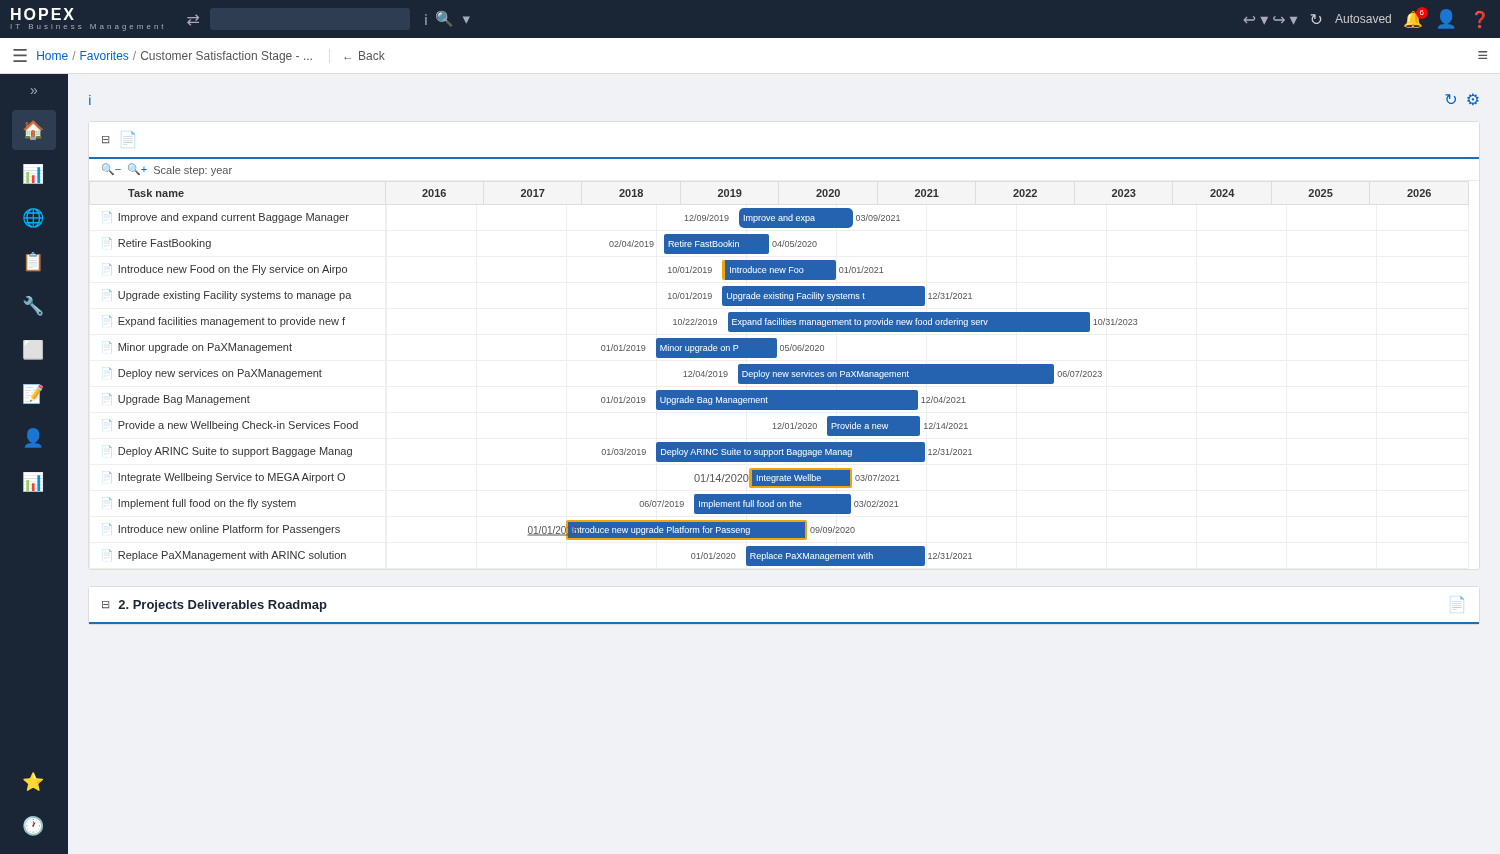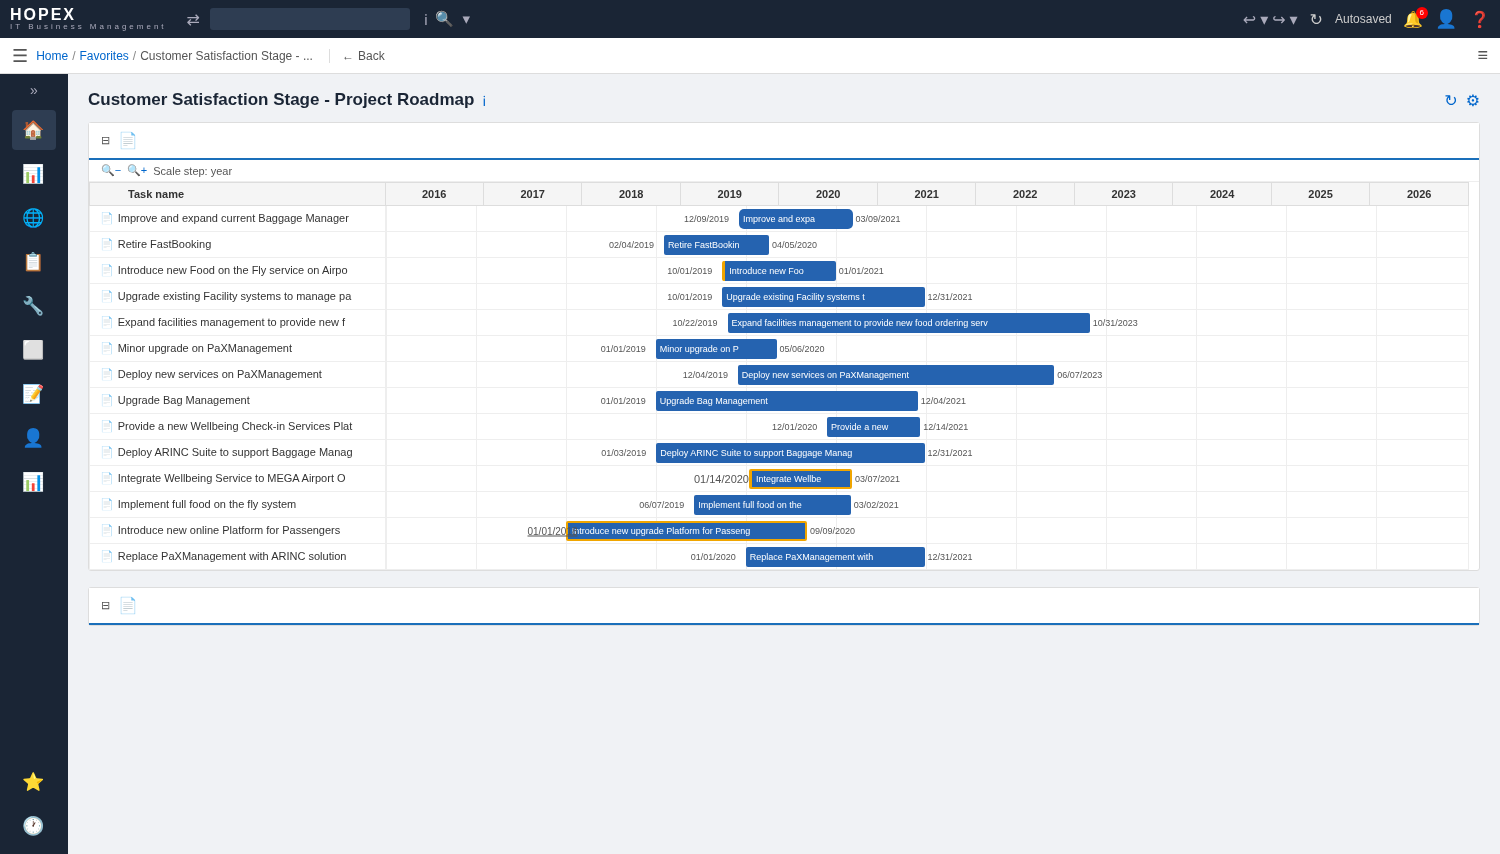--- a/index.html
+++ b/index.html
@@ -140,21 +140,20 @@
     <div class="sidebar-item">📊</div>
     <div class="sidebar-bottom">
       <div class="sidebar-item">⭐</div>
       <div class="sidebar-item">🕐</div>
     </div>
   </div>
 
   <div class="content">
 
     <div class="page-title-row">
-      <span class="page-title">Customer Satisfaction Stage - Project Roadmap</span>
       <span class="info-icon">ℹ</span>
       <div class="refresh-icons">
         <span>↻</span>
         <span>⚙</span>
       </div>
     </div>
 
     <div class="section">
       <div class="section-header">
         <span class="section-collapse">⊟</span>
@@ -370,21 +369,21 @@
                   <div style="position:absolute;left:900px;top:0;bottom:0;width:1px;background:#eee;"></div>
                   <div style="position:absolute;left:990px;top:0;bottom:0;width:1px;background:#eee;"></div>
     <div style="position:absolute;left:270.24657534246575px;top:3px;height:20px;width:262.10958904109594px;background:#2563b0;color:#fff;font-size:9px;border-radius:2px;display:flex;align-items:center;padding:0 4px;overflow:hidden;white-space:nowrap;">
       Upgrade Bag Management
     </div>
     <div style="position:absolute;left:215.24657534246575px;top:50%;transform:translateY(-50%);font-size:9px;color:#555;white-space:nowrap;">01/01/2019</div>
     <div style="position:absolute;left:535.3561643835617px;top:50%;transform:translateY(-50%);font-size:9px;color:#555;white-space:nowrap;">12/04/2021</div>
   </td>
               </tr>
               <tr>
-                <td style="white-space: nowrap; overflow: hidden; text-overflow: ellipsis; padding: 3px 4px 3px 10px; font-size: 11px;"><span style="color:#777; margin-right:4px;">📄</span><span>Provide a new Wellbeing Check-in Services Plat</span></td>
+                <td style="white-space: nowrap; overflow: hidden; text-overflow: ellipsis; padding: 3px 4px 3px 10px; font-size: 11px;"><span style="color:#777; margin-right:4px;">📄</span><span>Provide a new Wellbeing Check-in Services Food</span></td>
                 <td colspan="11" style="position: relative; padding: 0px; height: 26px;">
                   <div style="position:absolute;left:0px;top:0;bottom:0;width:1px;background:#eee;"></div>
                   <div style="position:absolute;left:90px;top:0;bottom:0;width:1px;background:#eee;"></div>
                   <div style="position:absolute;left:180px;top:0;bottom:0;width:1px;background:#eee;"></div>
                   <div style="position:absolute;left:270px;top:0;bottom:0;width:1px;background:#eee;"></div>
                   <div style="position:absolute;left:360px;top:0;bottom:0;width:1px;background:#eee;"></div>
                   <div style="position:absolute;left:450px;top:0;bottom:0;width:1px;background:#eee;"></div>
                   <div style="position:absolute;left:540px;top:0;bottom:0;width:1px;background:#eee;"></div>
                   <div style="position:absolute;left:630px;top:0;bottom:0;width:1px;background:#eee;"></div>
                   <div style="position:absolute;left:720px;top:0;bottom:0;width:1px;background:#eee;"></div>
@@ -509,18 +508,19 @@
   </td>
               </tr>
             </tbody>
         </table>
       </div>
     </div>
 
     <div class="section2">
       <div class="section-header">
         <span class="section-collapse">⊟</span>
+        <span class="section-title">2. Projects Deliverables Roadmap</span>
         <span class="section-icon">📄</span>
       </div>
     </div>
 
   </div>
 </div>
 
 </body></html>

